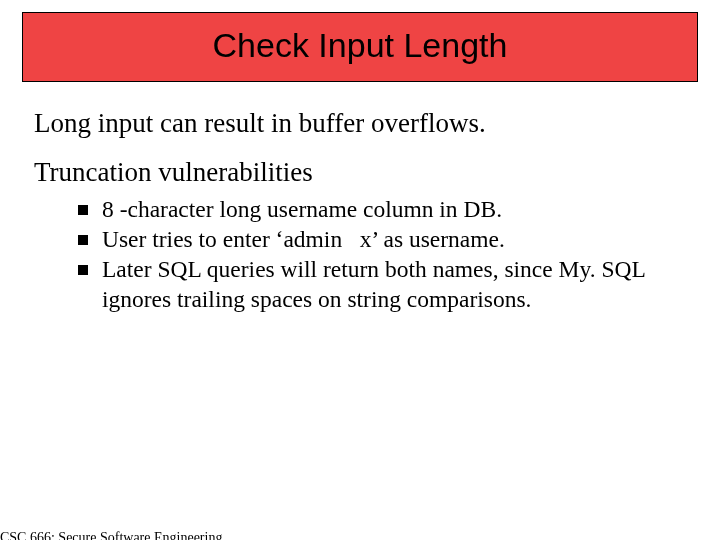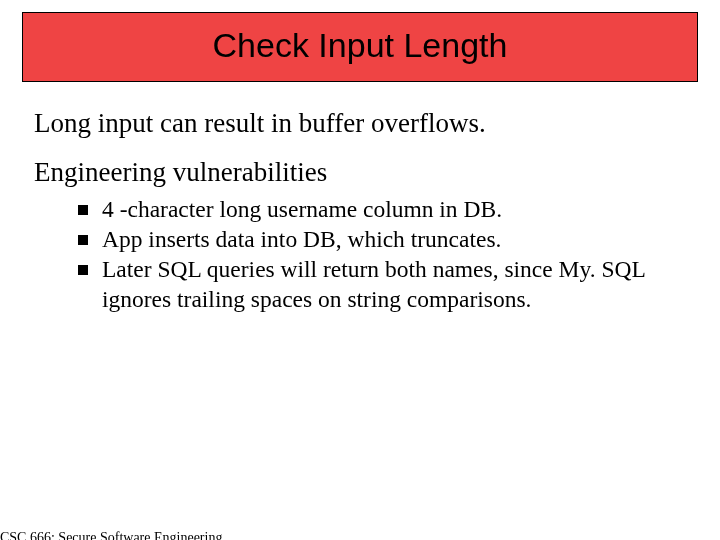--- a/index.html
+++ b/index.html
@@ -81,24 +81,24 @@
 <div class="slide">
 
   <div class="title-bar">
     <div class="title-text">Check Input Length</div>
   </div>
 
   <div class="body">
 
     <div class="h1">Long input can result in buffer overflows.</div>
 
-    <div class="h1 second">Engineering vulnerabilities</div>
+    <div class="h1 second">Truncation vulnerabilities</div>
     <ul class="lvl2">
-      <li><span>4 -character long username column in DB.</span></li>
-      <li><span>App inserts data into DB, which truncates.</span></li>
+      <li><span>8 -character long username column in DB.</span></li>
+      <li><span>User tries to enter ‘admin&nbsp;&nbsp;&nbsp;x’ as username.</span></li>
       <li><span>Later SQL queries will return both names, since My. SQL ignores trailing spaces on string comparisons.</span></li>
     </ul>
 
   </div>
 
   <div class="footer">CSC 666: Secure Software Engineering</div>
 
 </div>
 
 </body></html>

